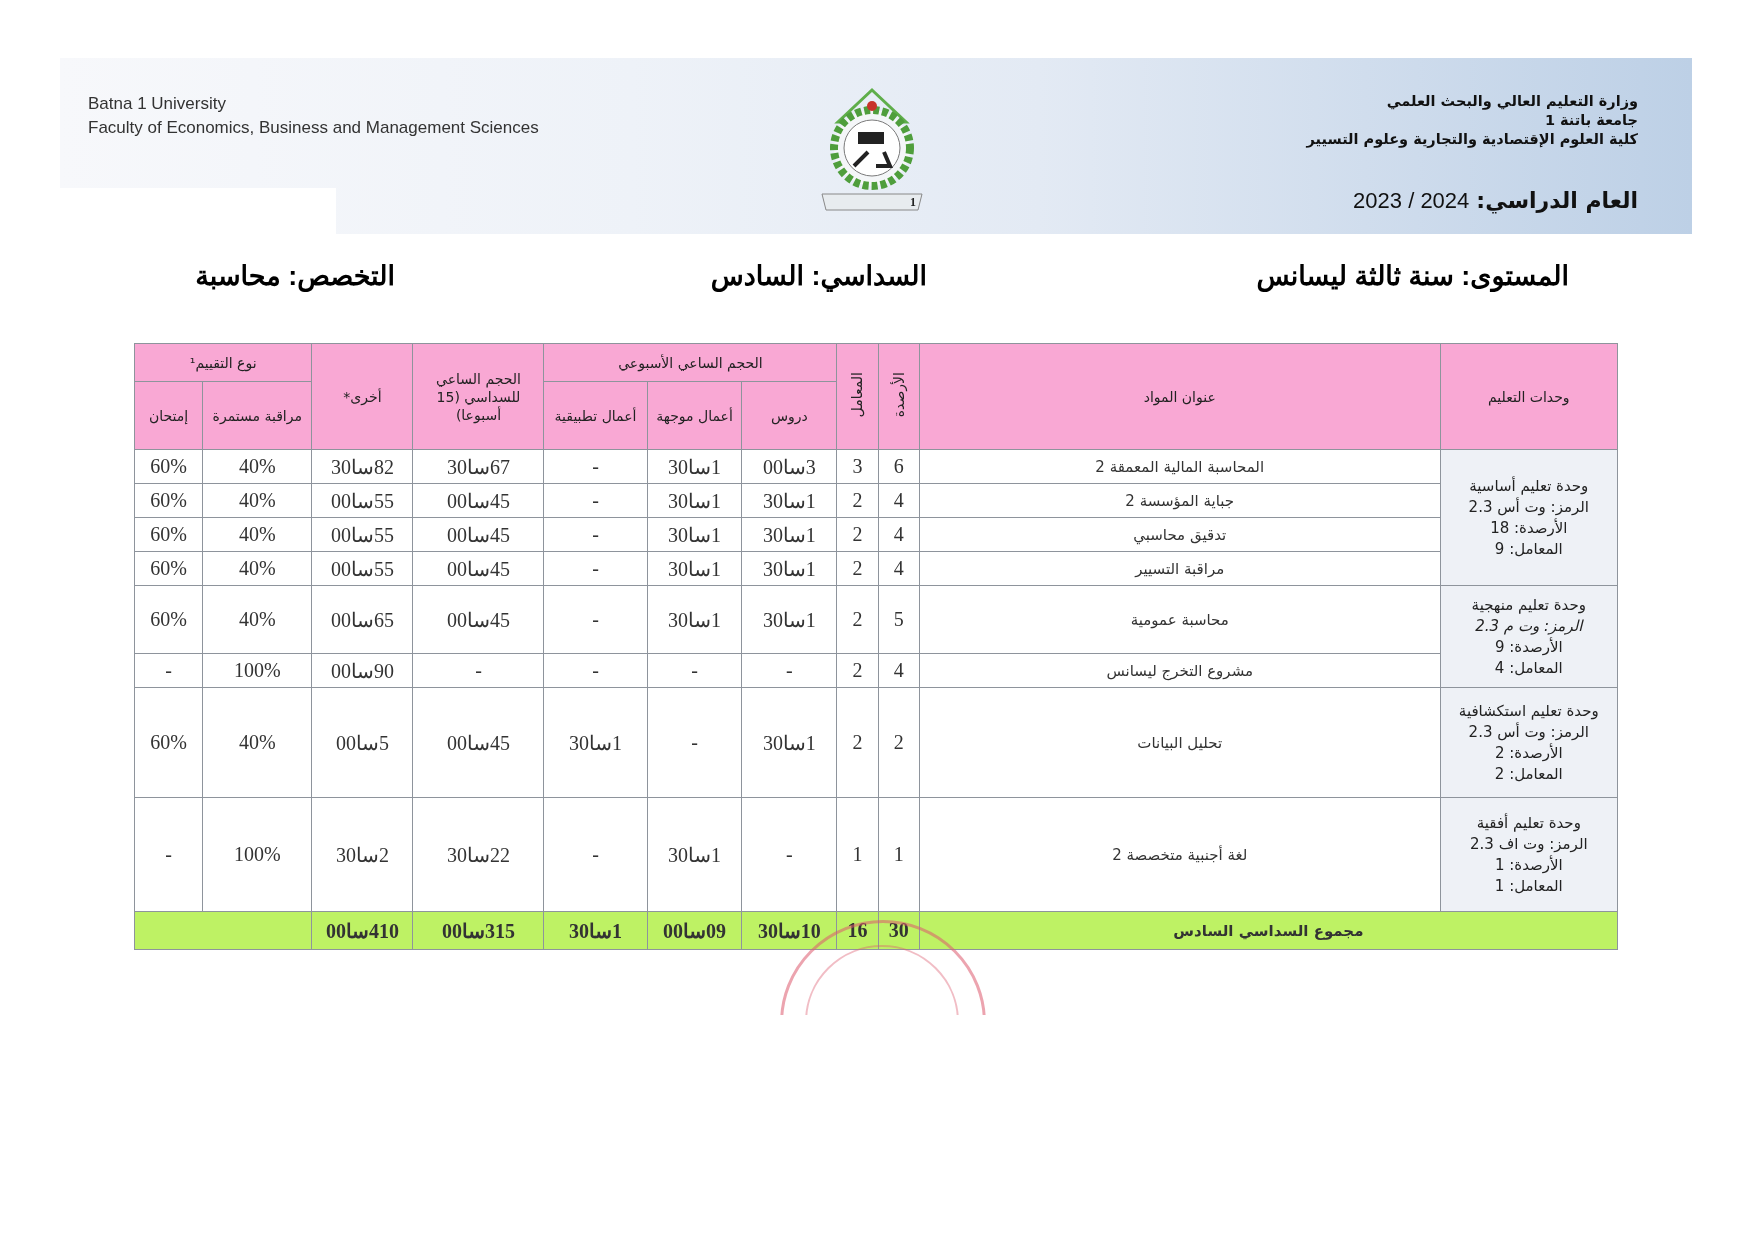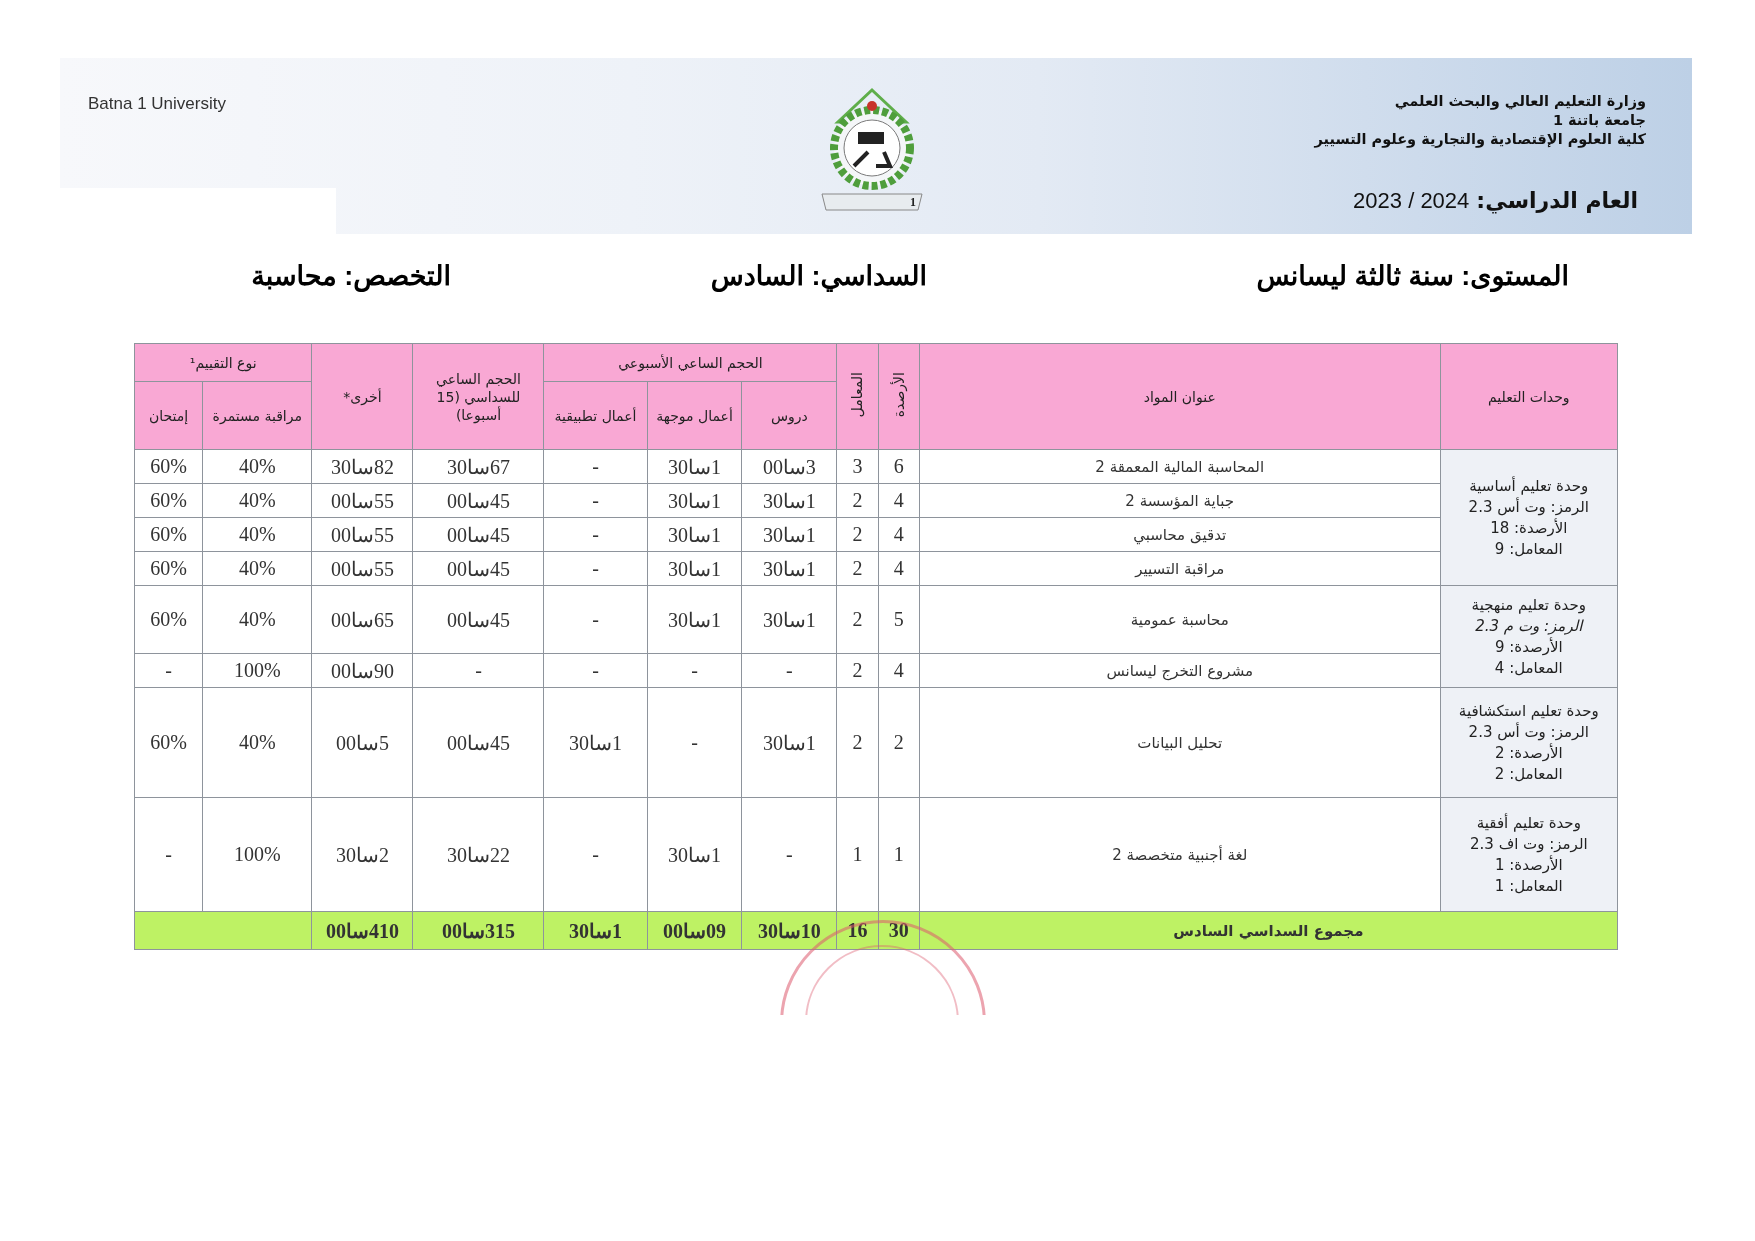--- a/index.html
+++ b/index.html
@@ -13,40 +13,40 @@
   }
   .banner-cutout {
     position:absolute; left:60px; top:188px; width:276px; height:46px; background:#ffffff;
   }
   .en-block {
     position:absolute; left:88px; top:92px; font-family:"Liberation Sans", sans-serif;
     font-size:17px; line-height:24px; color:#333;
   }
   .en-block div { white-space:nowrap; }
   .ar-block {
-    position:absolute; right:109px; top:92px; direction:rtl; text-align:right;
+    position:absolute; right:117px; top:92px; direction:rtl; text-align:right;
     font-family:"DejaVu Sans", sans-serif; font-weight:bold; font-size:14.5px; line-height:19px; color:#111;
   }
   .year-line {
     position:absolute; right:117px; top:188px; direction:rtl; font-size:22px; color:#111;
     font-family:"DejaVu Sans", sans-serif;
   }
   .year-line .lbl { font-weight:bold; }
   .year-line .val { font-family:"Liberation Sans", sans-serif; }
   .logo {
     position:absolute; left:802px; top:82px; width:140px; height:140px;
   }
   .info-row {
     position:absolute; top:260px; left:0; width:1755px; height:40px; direction:rtl;
     font-family:"Liberation Sans", sans-serif; font-weight:bold; font-size:27px; color:#000;
   }
   .info-row span { position:absolute; white-space:nowrap; }
   .info-level { right:186px; }
   .info-sem { right:828px; }
-  .info-spec { right:1304px;margin-left:25px; }
+  .info-spec { right:1360px;margin-left:25px; }
 
   table.plan {
     position:absolute; left:134px; top:343px; width:1484px; border-collapse:collapse;
     direction:rtl; font-family:"Liberation Serif", serif; color:#333;
   }
   table.plan td, table.plan th {
     border:1.5px solid #8e949c; text-align:center; vertical-align:middle; padding:0 4px;
     font-weight:normal;
   }
   table.plan th {
@@ -72,20 +72,21 @@
   .stamp-clip { position:absolute; left:0; top:1015px; width:1755px; height:226px; background:#fff; }
 </style>
 </head>
 <body>
 
 <div class="banner"></div>
 <div class="banner-cutout"></div>
 
 <div class="en-block">
   <div>Batna 1 University</div>
+  <div>Faculty of Economics, Business and Management Sciences</div>
 </div>
 
 <div class="logo">
   <svg width="140" height="140" viewBox="0 0 140 140">
     <path d="M70 8 L104 40 L36 40 Z" fill="none" stroke="#5fae4a" stroke-width="3"></path>
     <circle cx="70" cy="66" r="38" fill="#f4f6f8" stroke="#4f9e3c" stroke-width="8" stroke-dasharray="6 3"></circle>
     <circle cx="70" cy="66" r="28" fill="#ffffff" stroke="#7a7a7a" stroke-width="1"></circle>
     <circle cx="70" cy="24" r="5" fill="#c8322a"></circle>
     <rect x="56" y="50" width="26" height="12" fill="#222"></rect>
     <path d="M52 84 L66 70 M74 84 L88 84 L82 70" stroke="#222" stroke-width="4" fill="none"></path>

